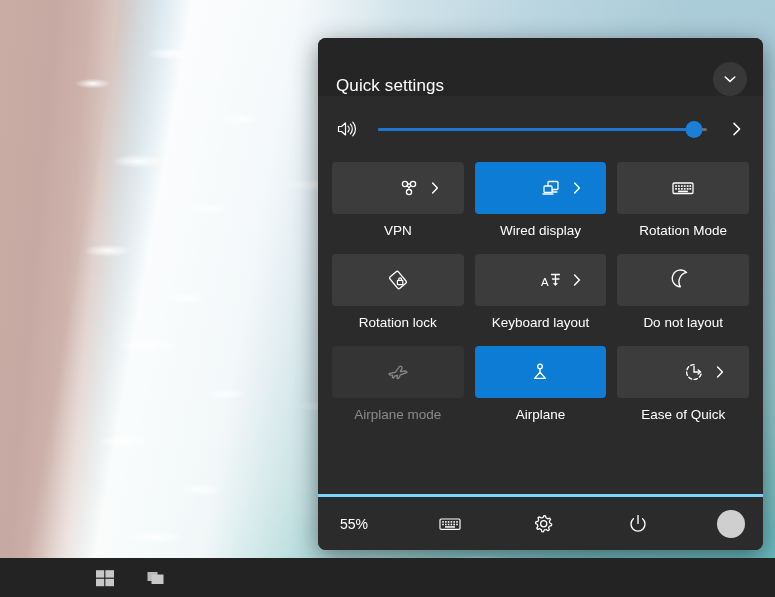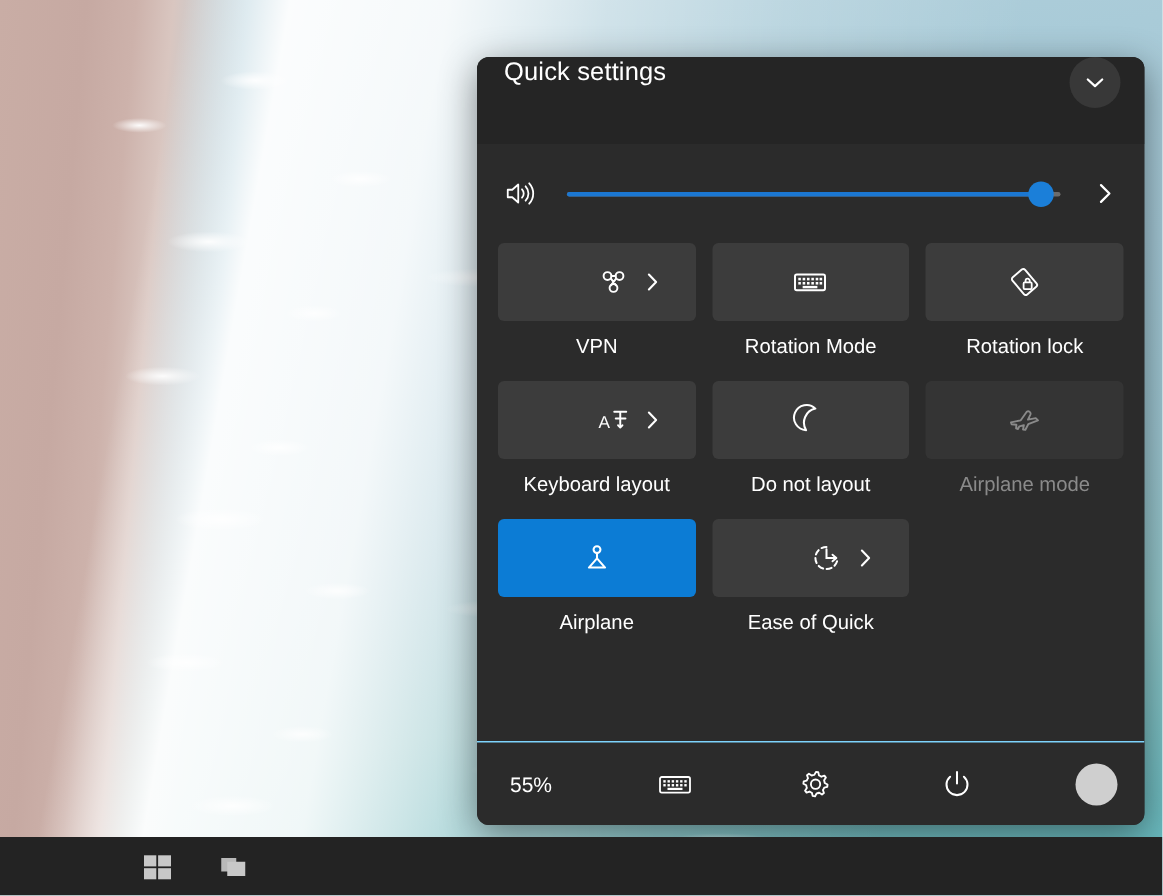--- a/index.html
+++ b/index.html
@@ -88,22 +88,22 @@
     box-shadow: 0 6px 24px rgba(0,0,0,.45);
     overflow: hidden;
     display: flex;
     flex-direction: column;
   }
 
   .qs-header {
     height: 58px;
     background: #252525;
     display: flex;
-    align-items: flex-start;
-    padding: 0 16px 0 18px;
+    align-items: flex-end;
+    padding: 12px 16px 0 18px;
     flex-shrink: 0;
   }
   .qs-title {
     color: #ffffff;
     font-size: 17px;
     letter-spacing: .1px;
     flex: 1;
   }
   .collapse-btn {
     width: 34px; height: 34px;
@@ -204,21 +204,21 @@
     font-size: 13.5px;
     text-align: center;
     white-space: nowrap;
   }
   .tile-cell.disabled .tile-label { color: #8a8a8a; }
 
   
   .qs-footer {
     height: 56px;
     background: #2b2b2b;
-    border-top: 1px solid #7dd3fc;
+    border-top: 3px solid #7dd3fc;
     display: flex;
     align-items: center;
     padding: 0 18px 0 22px;
     flex-shrink: 0;
     gap: 44px;
   }
   .battery-pct {
     color: #ffffff;
     font-size: 14px;
     flex: 1;
@@ -316,20 +316,38 @@
           </span>
           <span class="tile-chev">
             <svg width="14" height="16" viewBox="0 0 14 16">
               <path d="M4.6 3 L9.4 8 L4.6 13" fill="none" stroke="#ffffff" stroke-width="1.4" stroke-linecap="round" stroke-linejoin="round"></path>
             </svg>
           </span>
         </div>
         <div class="tile-label">VPN</div>
       </div>
 
+      <div class="tile-cell">
+        <div class="tile has-chevron active">
+          <span class="tile-ico">
+            <svg width="24" height="24" viewBox="0 0 24 24">
+              <rect x="9" y="5.5" width="10" height="8" rx="1" fill="none" stroke="#ffffff" stroke-width="1.3"></rect>
+              <path d="M13.5 13.5 V16 H18.5" fill="none" stroke="#ffffff" stroke-width="1.3" stroke-linejoin="round"></path>
+              <rect x="5" y="10" width="8" height="6.4" rx="1" fill="#0c7cd5" stroke="#ffffff" stroke-width="1.3"></rect>
+              <path d="M4 18 H14" fill="none" stroke="#ffffff" stroke-width="1.3" stroke-linecap="round"></path>
+            </svg>
+          </span>
+          <span class="tile-chev">
+            <svg width="14" height="16" viewBox="0 0 14 16">
+              <path d="M4.6 3 L9.4 8 L4.6 13" fill="none" stroke="#ffffff" stroke-width="1.4" stroke-linecap="round" stroke-linejoin="round"></path>
+            </svg>
+          </span>
+        </div>
+        <div class="tile-label">Wired display</div>
+      </div>
 
       <div class="tile-cell">
         <div class="tile">
           <span class="tile-ico">
             <svg width="26" height="20" viewBox="0 0 26 20">
               <rect x="3" y="5" width="20" height="10.5" rx="1.2" fill="none" stroke="#ffffff" stroke-width="1.3"></rect>
               <rect x="5.2" y="7.2" width="1.7" height="1.7" fill="#ffffff"></rect>
               <rect x="8.1" y="7.2" width="1.7" height="1.7" fill="#ffffff"></rect>
               <rect x="11" y="7.2" width="1.7" height="1.7" fill="#ffffff"></rect>
               <rect x="13.9" y="7.2" width="1.7" height="1.7" fill="#ffffff"></rect>

